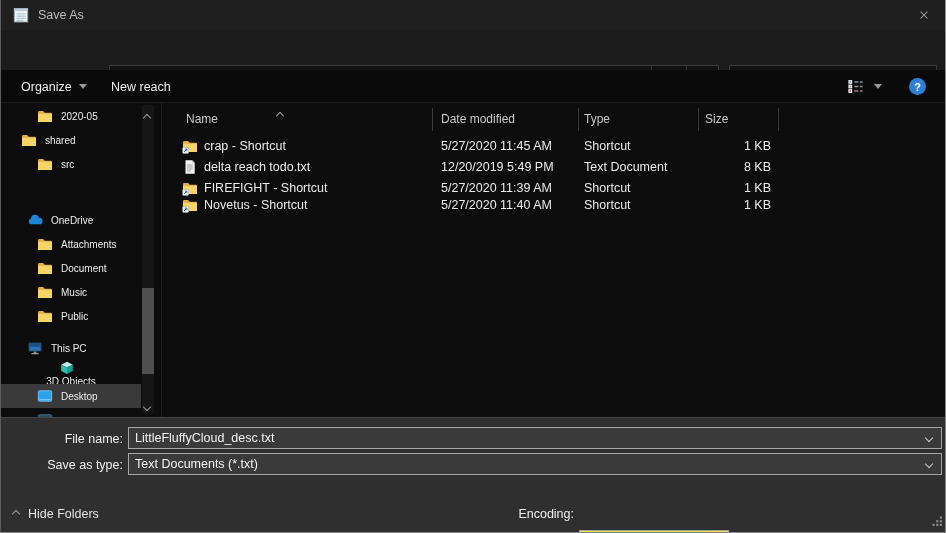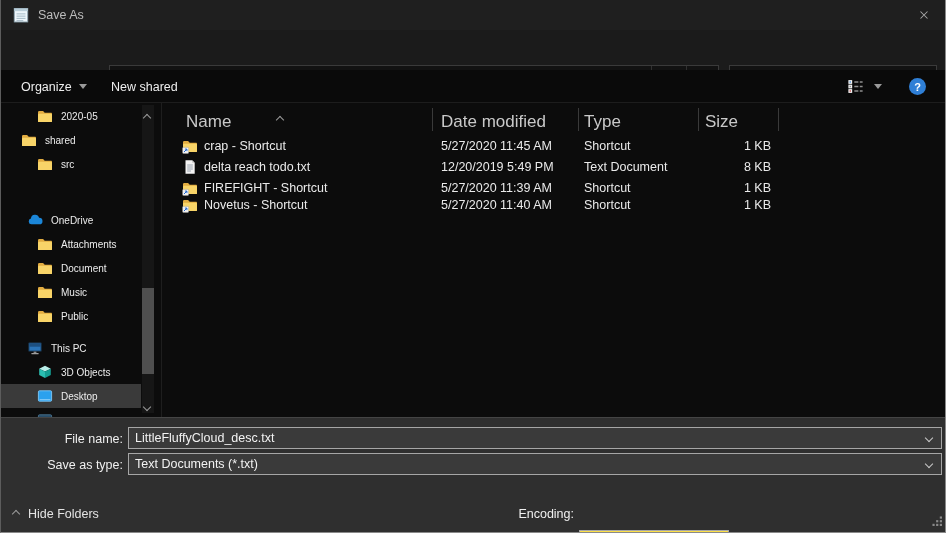--- a/index.html
+++ b/index.html
@@ -36,21 +36,21 @@
   .sidebar{position:absolute;left:0;top:0;width:160px;height:314px;overflow:hidden;}
   .side-item{position:absolute;left:0;width:140px;height:24px;display:flex;align-items:center;color:#ececec;font-size:10px;}
   .side-item.selected{background:#3a3a3a;}
   .side-item .ic{width:16px;height:16px;flex:0 0 16px;margin-right:8px;}
   .sb-track{position:absolute;left:141px;top:2px;width:12px;height:308px;background:#161616;}
   .sb-thumb{position:absolute;left:141px;top:185px;width:12px;height:86px;background:#4f4f4f;}
   .sb-arrow{position:absolute;left:143px;color:#9a9a9a;}
   .side-divider{position:absolute;left:160px;top:0;width:1px;height:314px;background:#1e1e1e;}
   
   .filearea{position:absolute;left:160px;top:0;width:786px;height:314px;}
-  .lheader{position:absolute;left:0;top:2px;width:786px;height:27px;color:#c9c9c9;font-size:17px;}
+  .lheader{position:absolute;left:0;top:2px;width:786px;height:27px;color:#c9c9c9;font-size:12px;}
   .lheader .hcell{position:absolute;top:7px;}
   .hdiv{position:absolute;top:3px;width:1px;height:23px;background:#3a3a3a;}
   .sortchev{position:absolute;top:3px;color:#9a9a9a;}
   .frow{position:absolute;left:0;width:786px;height:21px;color:#eaeaea;font-size:12.5px;}
   .frow .ic{position:absolute;left:21px;top:2px;width:16px;height:16px;}
   .frow .c-name{position:absolute;left:43px;top:3px;}
   .frow .c-date{position:absolute;left:280px;top:3px;}
   .frow .c-type{position:absolute;left:423px;top:3px;}
   .frow .c-size{position:absolute;left:490px;top:3px;width:120px;text-align:right;}
   
@@ -139,21 +139,21 @@
       <input type="text" placeholder="Search Desktop" style="">
     </div>
   </div>
 
   <div class="toolbar">
     <div class="tbar-btn" style="left:20px">
       <span>Organize</span>
       <span class="tri-down"></span>
     </div>
     <div class="tbar-btn" style="left:110px">
-      <span>New shared</span>
+      <span>New reach</span>
     </div>
     <div class="tbar-btn" style="left:845px;gap:9px">
       <svg width="19" height="19" viewBox="0 0 16 16">
         <rect x="2" y="2.6" width="3.2" height="3.2" fill="#f0f0f0"></rect>
           <rect x="3" y="3.6" width="1.2" height="1.2" fill="#4a90d9"></rect>
         <rect x="2" y="6.4" width="3.2" height="3.2" fill="#f0f0f0"></rect>
           <rect x="3" y="7.4" width="1.2" height="1.2" fill="#8f8f8f"></rect>
         <rect x="2" y="10.2" width="3.2" height="3.2" fill="#f0f0f0"></rect>
           <rect x="3" y="11.2" width="1.2" height="1.2" fill="#c75050"></rect>
         <path d="M7 4.2h3.4 M11.6 4.2h2.4 M7 8h3.4 M11.6 8h2.4 M7 11.8h3.4 M11.6 11.8h2.4" stroke="#8f8f8f" stroke-width="1.2"></path>
@@ -225,21 +225,21 @@
         <div class="side-item" style="top: 233px; padding-left: 26px;">
           <span class="ic"><svg width="16" height="16" viewBox="0 0 16 16">
               <rect x="1.4" y="2.6" width="13.2" height="9" rx="0.9" fill="#1c3f5e"></rect>
               <rect x="2.4" y="3.6" width="11.2" height="7" fill="#2b74b8"></rect>
               <rect x="2.4" y="3.6" width="11.2" height="3.1" fill="#1d4f80"></rect>
               <rect x="6.6" y="11.6" width="2.8" height="1.5" fill="#8a8a8a"></rect>
               <rect x="4.3" y="13.1" width="7.4" height="1.1" rx="0.4" fill="#9e9e9e"></rect>
             </svg></span>
           <span>This PC</span>
         </div>
-        <div class="side-item" style="top: 257px; padding-left: 36px;">
+        <div class="side-item" style="top: 257px;  flex-direction: column;">
           <span class="ic"><svg width="16" height="16" viewBox="0 0 16 16">
               <path d="M8 1.8 L13.8 4.7 8 7.6 2.2 4.7Z" fill="#b9efe9"></path>
               <path d="M2.2 4.7 L8 7.6 V14 L2.2 11.1Z" fill="#2bbdb0"></path>
               <path d="M13.8 4.7 L8 7.6 V14 L13.8 11.1Z" fill="#149e92"></path>
             </svg></span>
           <span>3D Objects</span>
         </div>
         <div class="side-item selected" style="top: 281px; padding-left: 36px;">
           <span class="ic"><svg width="16" height="16" viewBox="0 0 16 16">
               <rect x="1.4" y="2.8" width="13.2" height="10.4" rx="1" fill="#2ba1ee" stroke="#7ec7f6" stroke-width="0.9"></rect>

